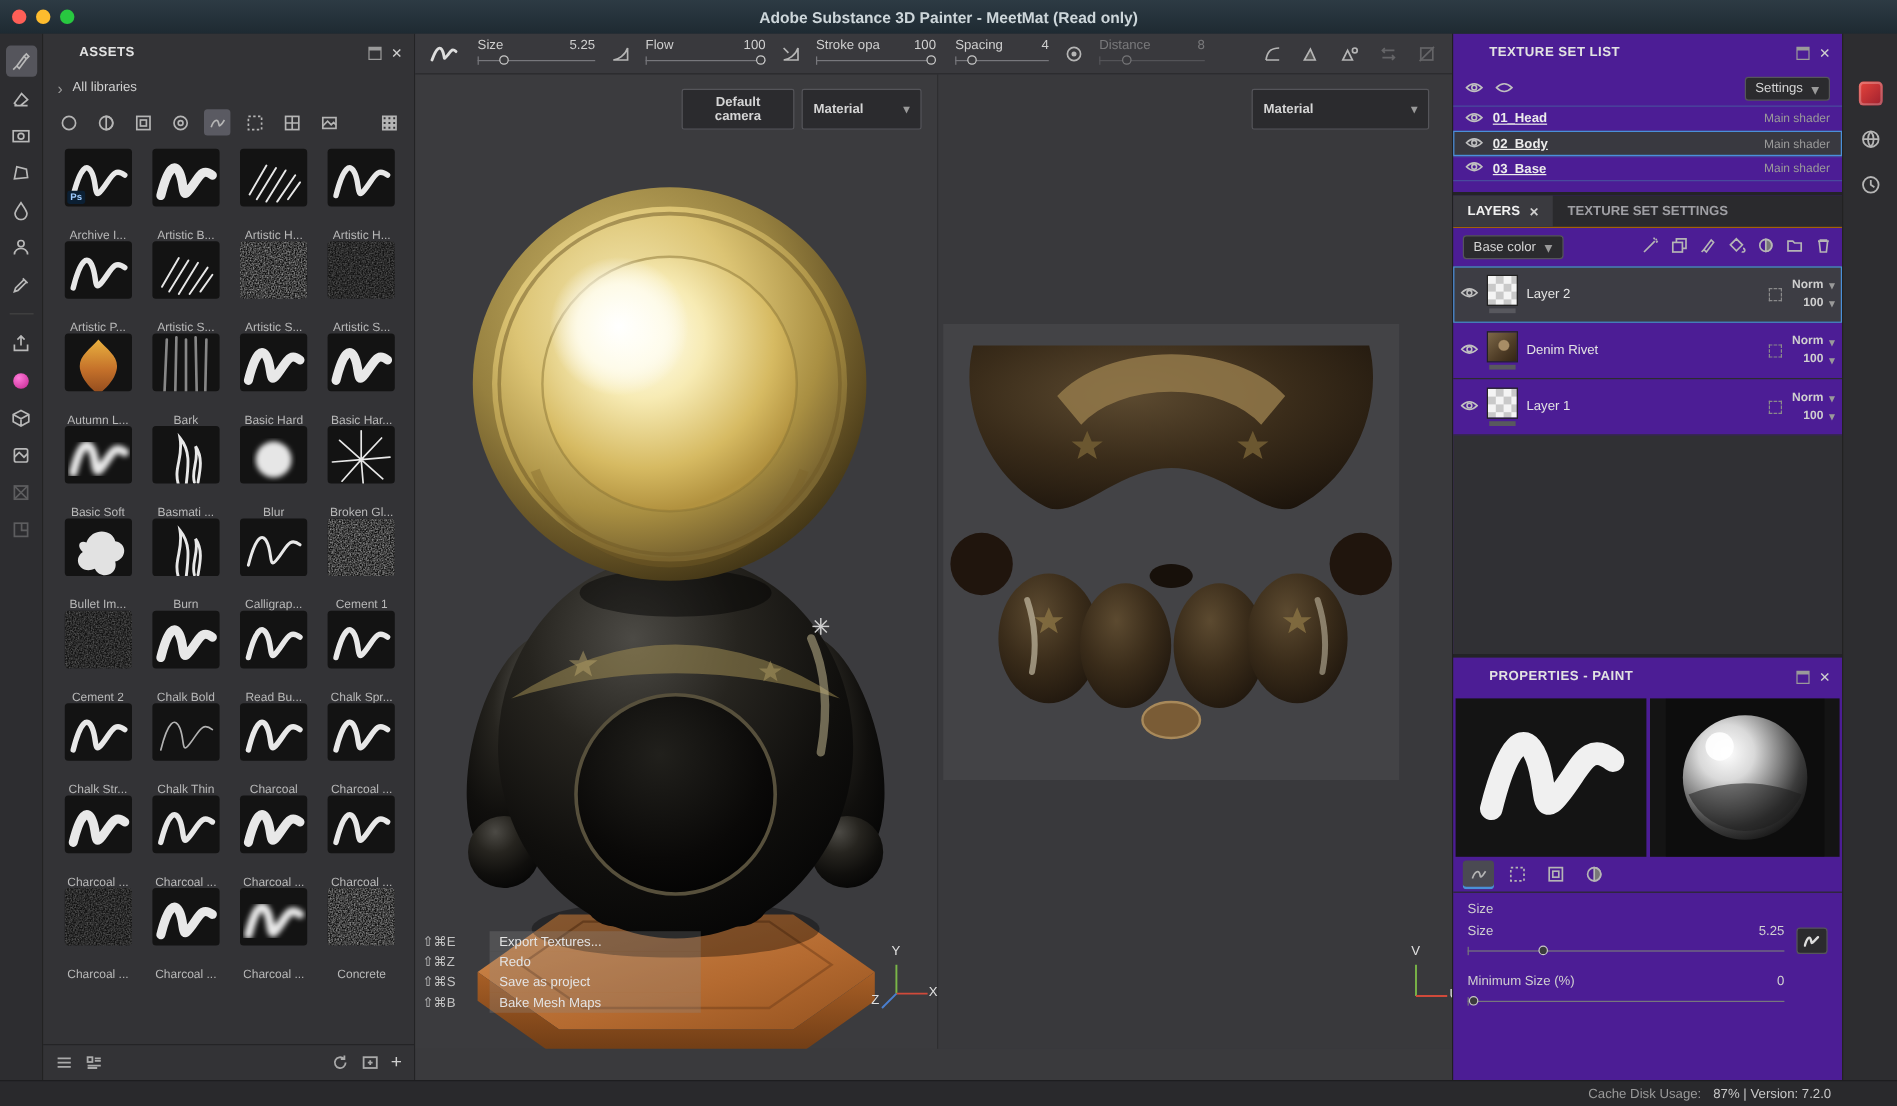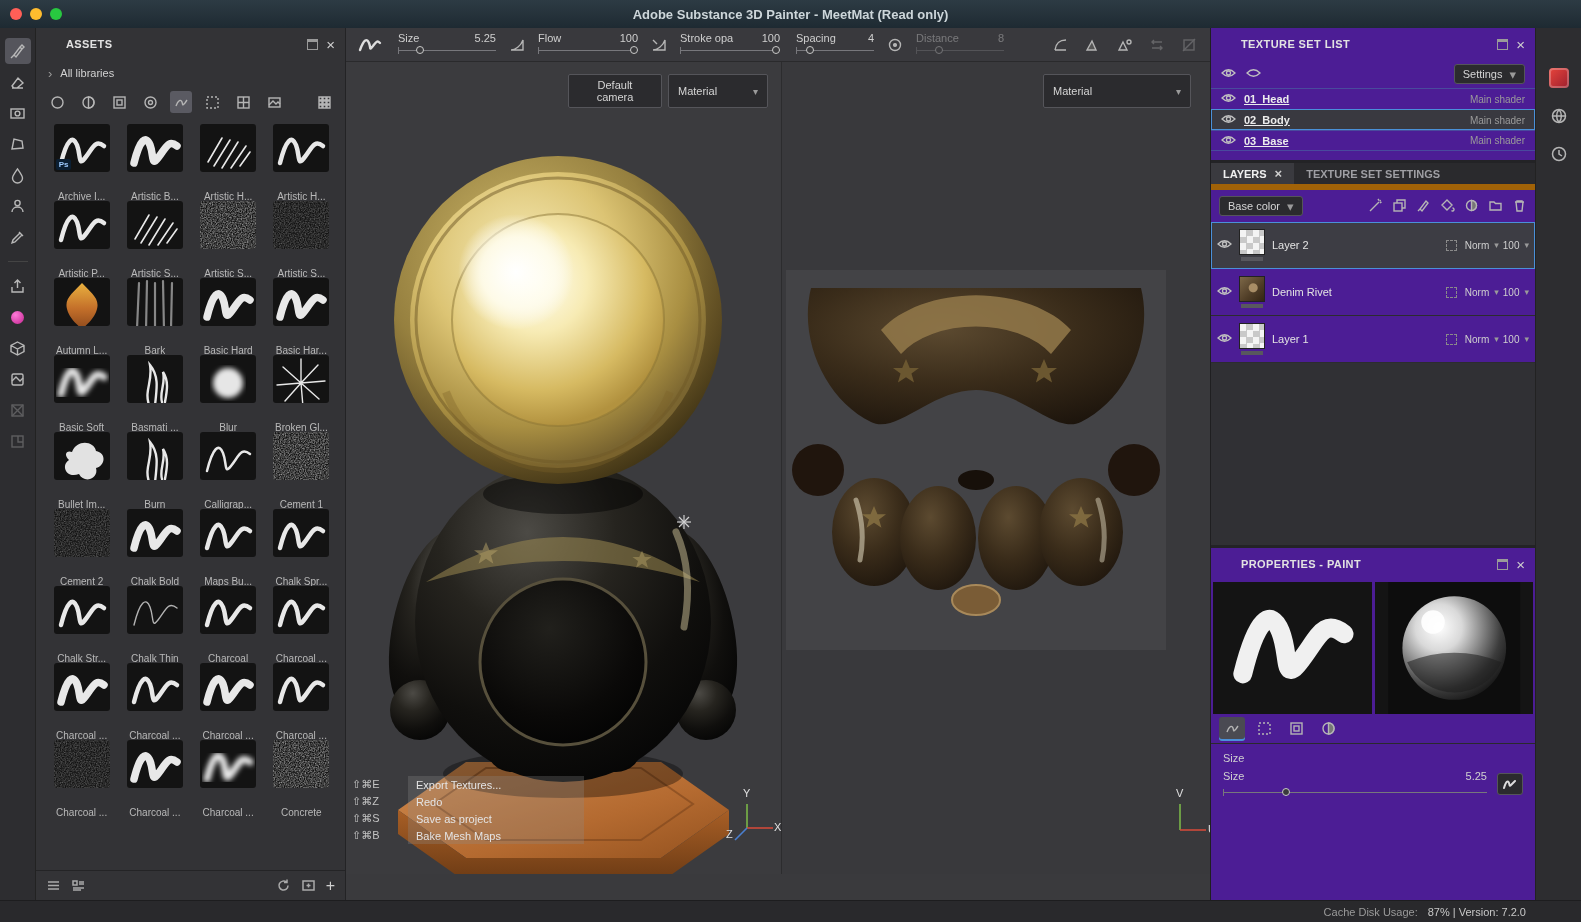--- a/index.html
+++ b/index.html
@@ -85,21 +85,21 @@
   .tb-right { margin-left:auto; display:flex; align-items:center; gap:10px; padding-right:4px; }
 
   
   .vp-body { position:absolute; left:0; right:0; top:34px; bottom:0; overflow:hidden; }
   .view3d { position:absolute; left:0; top:0; width:435px; height:calc(100% - 26px); }
   .vsplit { position:absolute; left:435px; top:0; bottom:26px; width:1px; background:#2c2c2e; }
   .uvwrap { position:absolute; left:436px; right:0; top:0; bottom:26px; background:#39393c; }
   .uvcanvas { position:absolute; left:4px; top:208px; width:380px; height:380px; background:#434346; }
   .uvcanvas svg { width:100%; height:100%; display:block; }
   .vp-btn { position:absolute; top:12px; height:22px; background:#2b2b2e; border:1px solid #55555a;
-    border-radius:2px; color:#d5d5d5; display:flex; align-items:center; padding:16px 9px; gap:8px; z-index:5; }
+    border-radius:2px; color:#d5d5d5; display:flex; align-items:center; padding:16px 9px; gap:8px; z-index:5;font-weight:bold; }
   .vp-btn .chev { font-size:10px; }
   .b-cam { left:222px; width:94px; justify-content:center; }
   .b-mat3d { left:322px; width:100px; justify-content:space-between; }
   .b-mat2d { left:697px; width:148px; justify-content:space-between; }
   .sc-overlay { position:absolute; left:6px; top:714px; z-index:6; }
   .sc-row { display:flex; height:17px; align-items:center; }
   .sc-keys { width:56px; color:#c3c3c3; }
   .sc-keys.wide { width:78px; }
   .sc-action { width:176px; background:rgba(140,140,140,.28); color:#e4e4e4; padding-left:8px; height:17px;
     display:flex; align-items:center; }
@@ -123,39 +123,39 @@
     display:inline-flex; align-items:center; gap:7px; padding:0 8px; color:#d5d5d5; }
   .sp { flex:1; }
   .ts-row { height:21px; display:flex; align-items:center; padding:0 10px; gap:8px;
     border-top:1px solid rgba(70,120,165,.5); }
   .ts-row:last-child { border-bottom:1px solid rgba(70,120,165,.5); }
   .ts-row.sel { outline:1px solid #4a90d9; outline-offset:-1px; background:#393940; }
   .ts-name { font-weight:bold; color:#ececec;text-decoration:underline; }
   .ts-shader { margin-left:auto; color:#9a9a9a; font-size:10px; }
 
   .layers-sec { flex:0 0 382px; display:flex; flex-direction:column; }
-  .tabs { height:27px; display:flex; background:#2a2a2d; border-bottom:6px solid #a16207; }
+  .tabs { height:27px; display:flex; background:#2a2a2d; border-bottom:1px solid #a16207; }
   .tab { display:flex; align-items:center; gap:8px; padding:0 12px; font-weight:bold; color:#9f9fa4; }
   .tab.active { background:#3a3a3f; color:#f0f0f0; }
   .tab-close { font-size:13px; color:#cfcfcf; }
   .ltools { height:32px; display:flex; align-items:center; padding:0 8px; gap:9px; }
   .ltools .li svg { width:15px; height:15px; stroke:#b5b5b5; fill:none; stroke-width:1.4; }
   .layer-row { height:47px; display:flex; align-items:center; padding:0 6px; gap:7px;
     border-bottom:1px solid #2c2c2f; }
   .layer-row.sel { outline:1px solid #4a90d9; outline-offset:-1px; background:#3d3d44; }
   .l-mid { display:flex; flex-direction:column; align-items:center; gap:2px; }
   .l-thumb { width:26px; height:26px; border:1px solid #222; }
   .lt-checker { background:conic-gradient(#c9c9c9 25%, #f4f4f4 0 50%, #c9c9c9 0 75%, #f4f4f4 0) 0 0 / 13px 13px; }
   .lt-denim { background:radial-gradient(circle at 55% 45%, #a88d66 0 4px, transparent 5px),
     linear-gradient(135deg,#7d6848,#4e3c26 60%,#332514); }
   .l-bar { width:22px; height:4px; background:#58585e; }
   .l-name { color:#e3e3e3; }
   .l-right { margin-left:auto; display:flex; align-items:center; gap:8px; }
   .l-dash { width:11px; height:11px; border:1px dashed #8a8a8a; }
-  .l-ctrls { display:flex; align-items:flex-end; gap:4px; }
+  .l-ctrls { display:flex; flex-direction:column; align-items:flex-end; gap:4px;font-weight:bold; }
   .mini-dd { display:flex; gap:5px; color:#cfcfcf; font-size:10px; align-items:center; }
   .mini-dd .chev { font-size:9px; }
   .layers-fill { flex:1; background:#303034; }
 
   .props-sec { flex:1; display:flex; flex-direction:column; }
   .previews { height:134px; display:flex; gap:3px; padding:2px 2px 0; }
   .pv { flex:1; background:#141414; position:relative; overflow:hidden; }
   .pv svg { width:100%; height:100%; display:block; }
   .ptabs { height:30px; display:flex; align-items:center; gap:6px; padding:0 8px; border-bottom:1px solid #2a2a2c; }
   .ptab { width:26px; height:24px; display:flex; align-items:center; justify-content:center; border-radius:3px; }
@@ -589,21 +589,21 @@
   </div>
 
   <div class="asset-cell">
     <div class="asset-thumb">
       <svg viewBox="0 0 56 56">
         <path class="tp" d="M7 39 C13 15 19 11 23 21 C27 31 24 43 31 34 C39 24 41 15 50 22" fill="none" stroke="#e8e8e8" stroke-width="4.5" stroke-linecap="round"></path>
             <rect class="tr" x="0" y="0" width="56" height="56" style="display: none;"></rect>
       </svg>
 
     </div>
-    <div class="asset-label">Maps Bu...</div>
+    <div class="asset-label">Read Bu...</div>
   </div>
 
   <div class="asset-cell">
     <div class="asset-thumb">
       <svg viewBox="0 0 56 56">
         <path class="tp" d="M7 39 C13 15 19 11 23 21 C27 31 24 43 31 34 C39 24 41 15 50 22" fill="none" stroke="#e8e8e8" stroke-width="4.5" stroke-linecap="round"></path>
             <rect class="tr" x="0" y="0" width="56" height="56" style="display: none;"></rect>
       </svg>
 
     </div>
@@ -1278,20 +1278,34 @@
             <span class="sld-track"></span>
             <span class="sld-handle" style="left:24%"></span>
           </div>
       </div>
       <button class="pressure-btn">
         <svg viewBox="0 0 14 14">
             <path d="M1 11 C3 4 5 3 6 6 C7 9 6 10 9 7 L12 4"></path>
           </svg>
       </button>
     </div>
+    <div class="prop-ctl" style="margin-top:10px;">
+      <div class="prop-left">
+        <div class="prop-line">
+          <span>Minimum Size (%)</span>
+          <span>0</span>
+        </div>
+        <div class="p-sld">
+            <span class="sld-notch"></span>
+            <span class="sld-track"></span>
+            <span class="sld-handle" style="left:2%"></span>
+          </div>
+      </div>
+      <span style="width:26px;"></span>
+    </div>
   </div>
 </div>
 
 <div class="farstrip">
   <div class="fs-ic">
       <span class="fs-red"></span>
     </div>
   <div class="fs-ic">
       <svg viewBox="0 0 18 18">
         <circle cx="9" cy="9" r="6.5"></circle>

